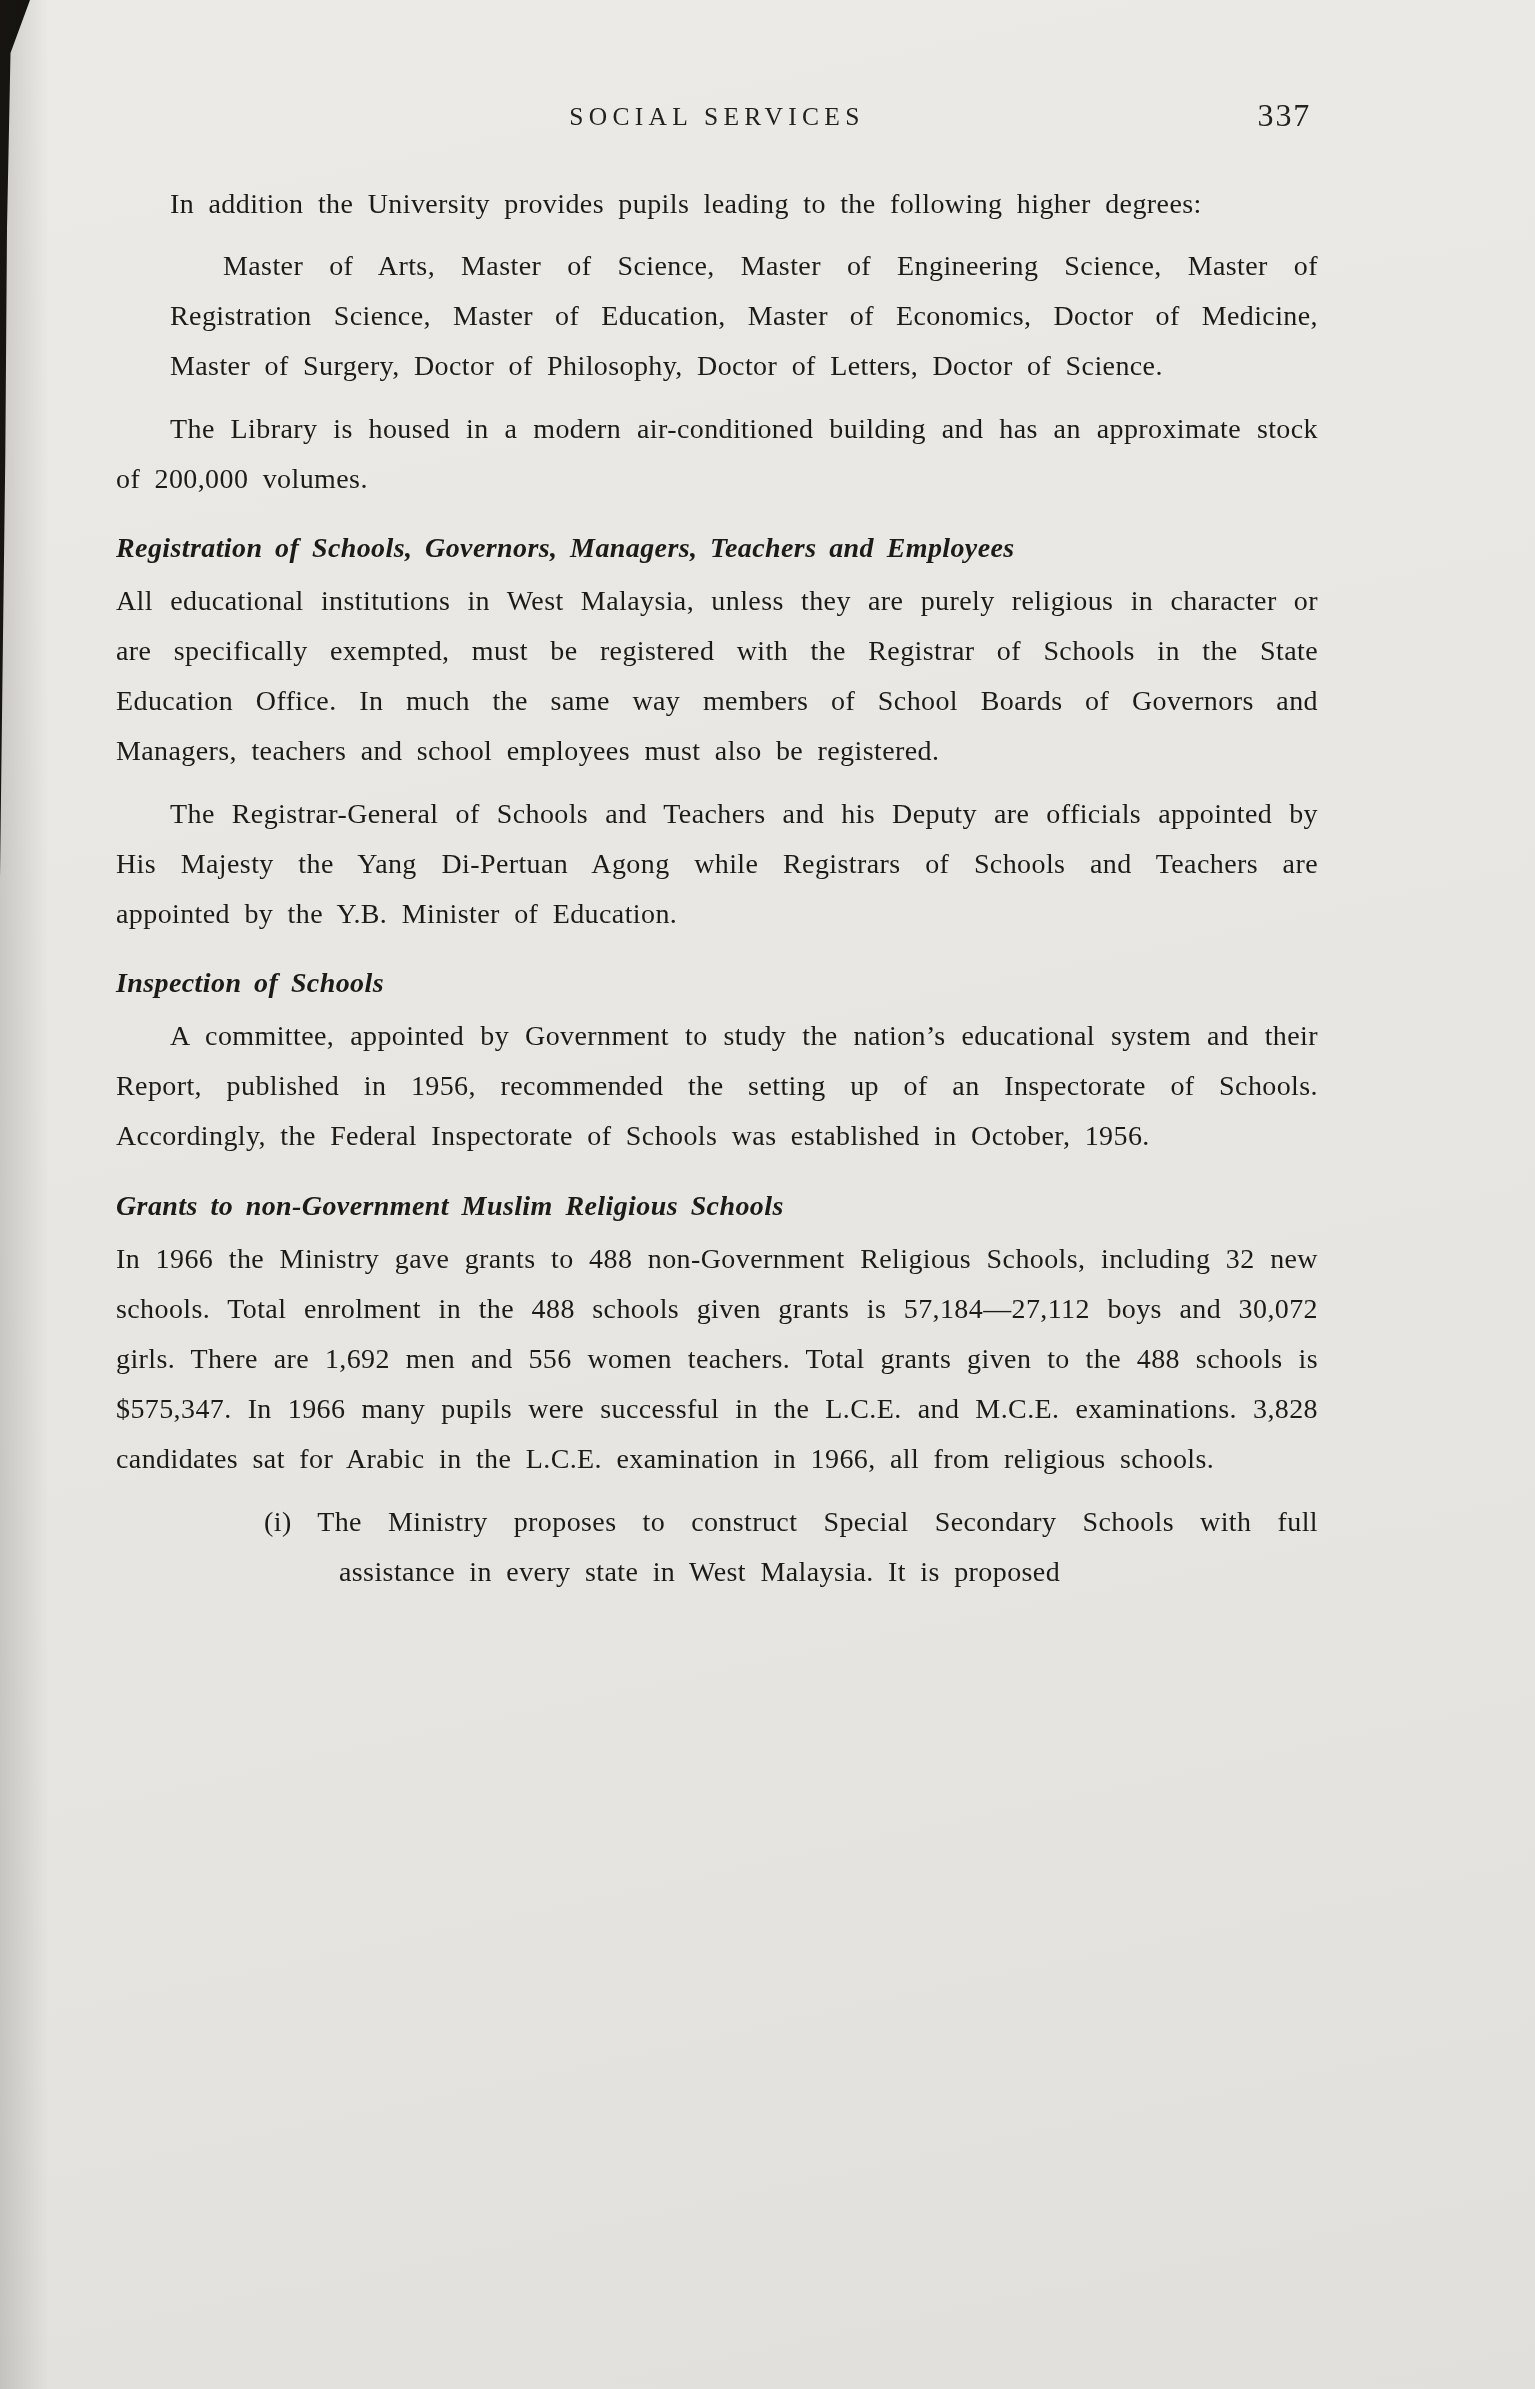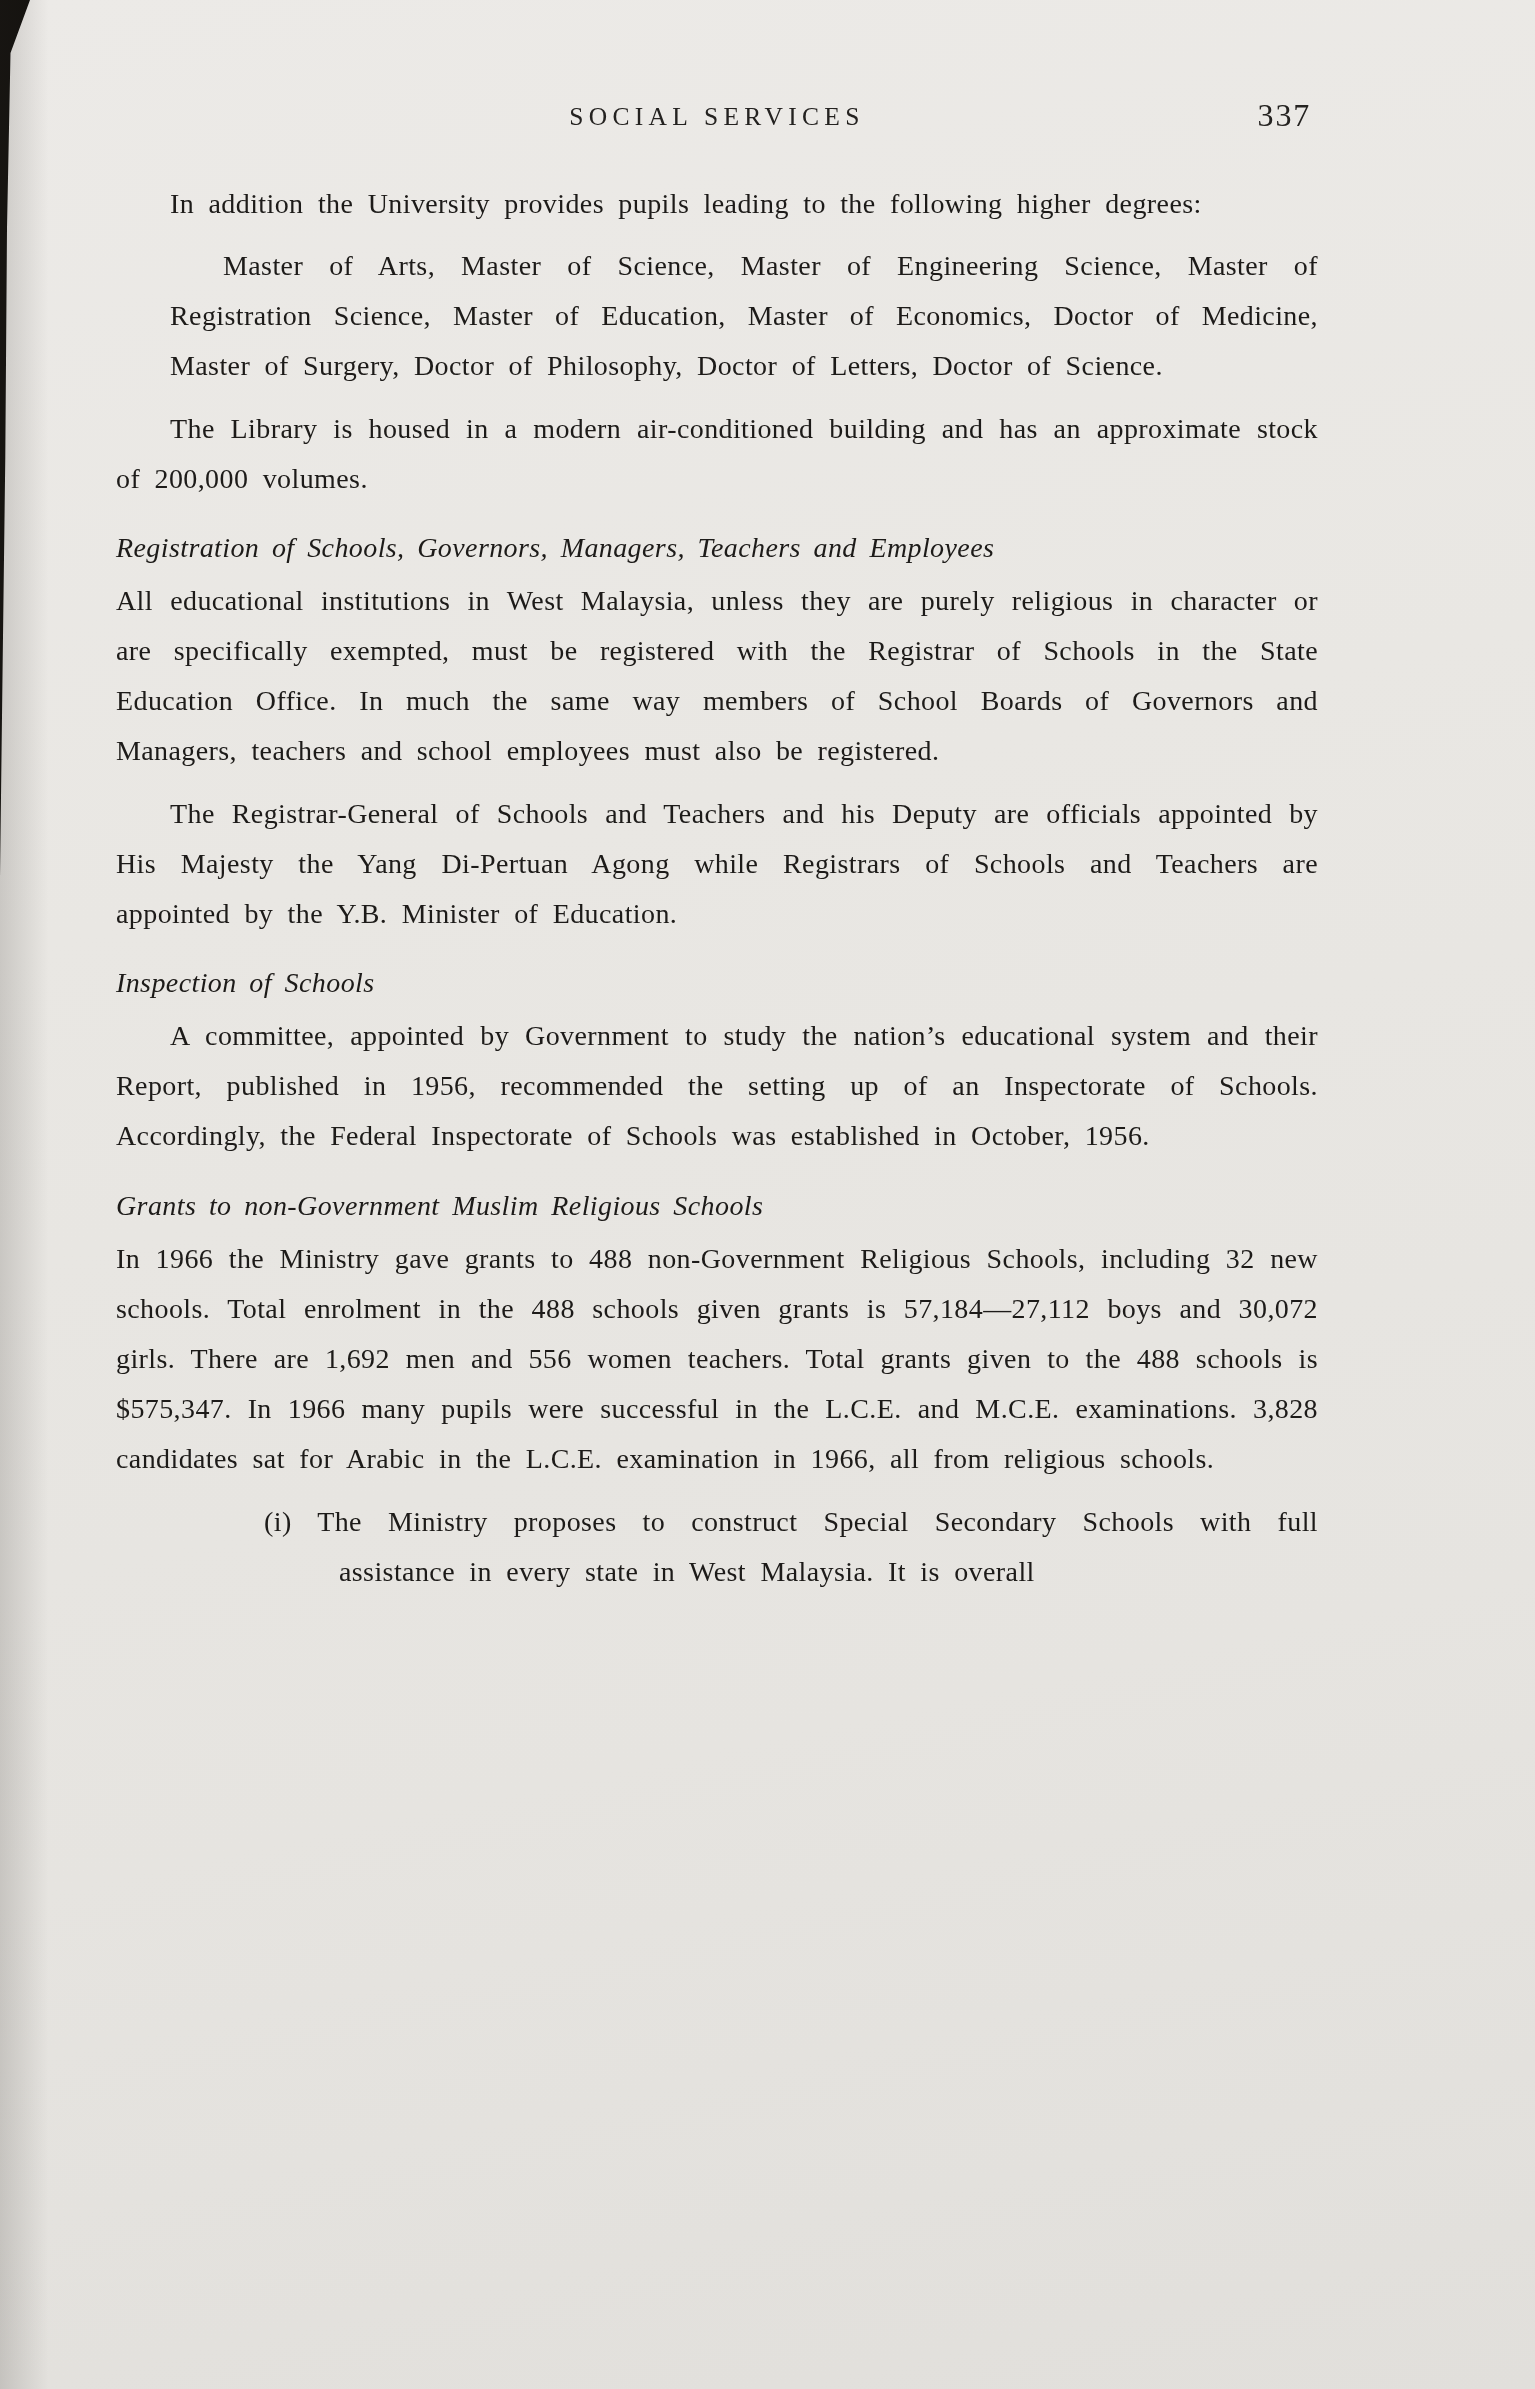--- a/index.html
+++ b/index.html
@@ -64,21 +64,21 @@
   }
   .text-column p { margin: 0 0 12.3px 0; }
   p.indent { text-indent: 54px; }
   p.degree-block {
     margin: 3.5px 0 12.3px 54px;
     text-indent: 53px;
   }
   h3.section-heading {
     margin: 19.3px 0 3.5px 0;
     font-size: 28px;
-    font-weight: normal;
+    font-weight: bold;
     font-style: italic;
     letter-spacing: 0.4px;
     word-spacing: 5.3px;
     text-align: left;
   }
   .list-item {
     margin: 3.5px 0 0 148px;
     padding-left: 75px;
     text-indent: -75px;
   }
@@ -113,17 +113,17 @@
     <h3 class="section-heading">Inspection of Schools</h3>
 
 
     <p class="indent">A committee, appointed by Government to study the nation’s educational system and their Report, published in 1956, recommended the setting up of an Inspectorate of Schools. Accordingly, the Federal Inspectorate of Schools was established in October, 1956.</p>
 
 
     <h3 class="section-heading">Grants to non-Government Muslim Religious Schools</h3>
 
     <p>In 1966 the Ministry gave grants to 488 non-Government Religious Schools, including 32 new schools. Total enrolment in the 488 schools given grants is 57,184—27,112 boys and 30,072 girls. There are 1,692 men and 556 women teachers. Total grants given to the 488 schools is $575,347. In 1966 many pupils were successful in the L.C.E. and M.C.E. examinations. 3,828 candidates sat for Arabic in the L.C.E. examination in 1966, all from religious schools.</p>
 
-    <div class="list-item"><span>(i)</span> <span>The Ministry proposes to construct Special Secondary Schools with full assistance in every state in West Malaysia. It is overall</span></div>
+    <div class="list-item"><span>(i)</span> <span>The Ministry proposes to construct Special Secondary Schools with full assistance in every state in West Malaysia. It is proposed</span></div>
 
   </main>
 </div>
 
 
 </body></html>

